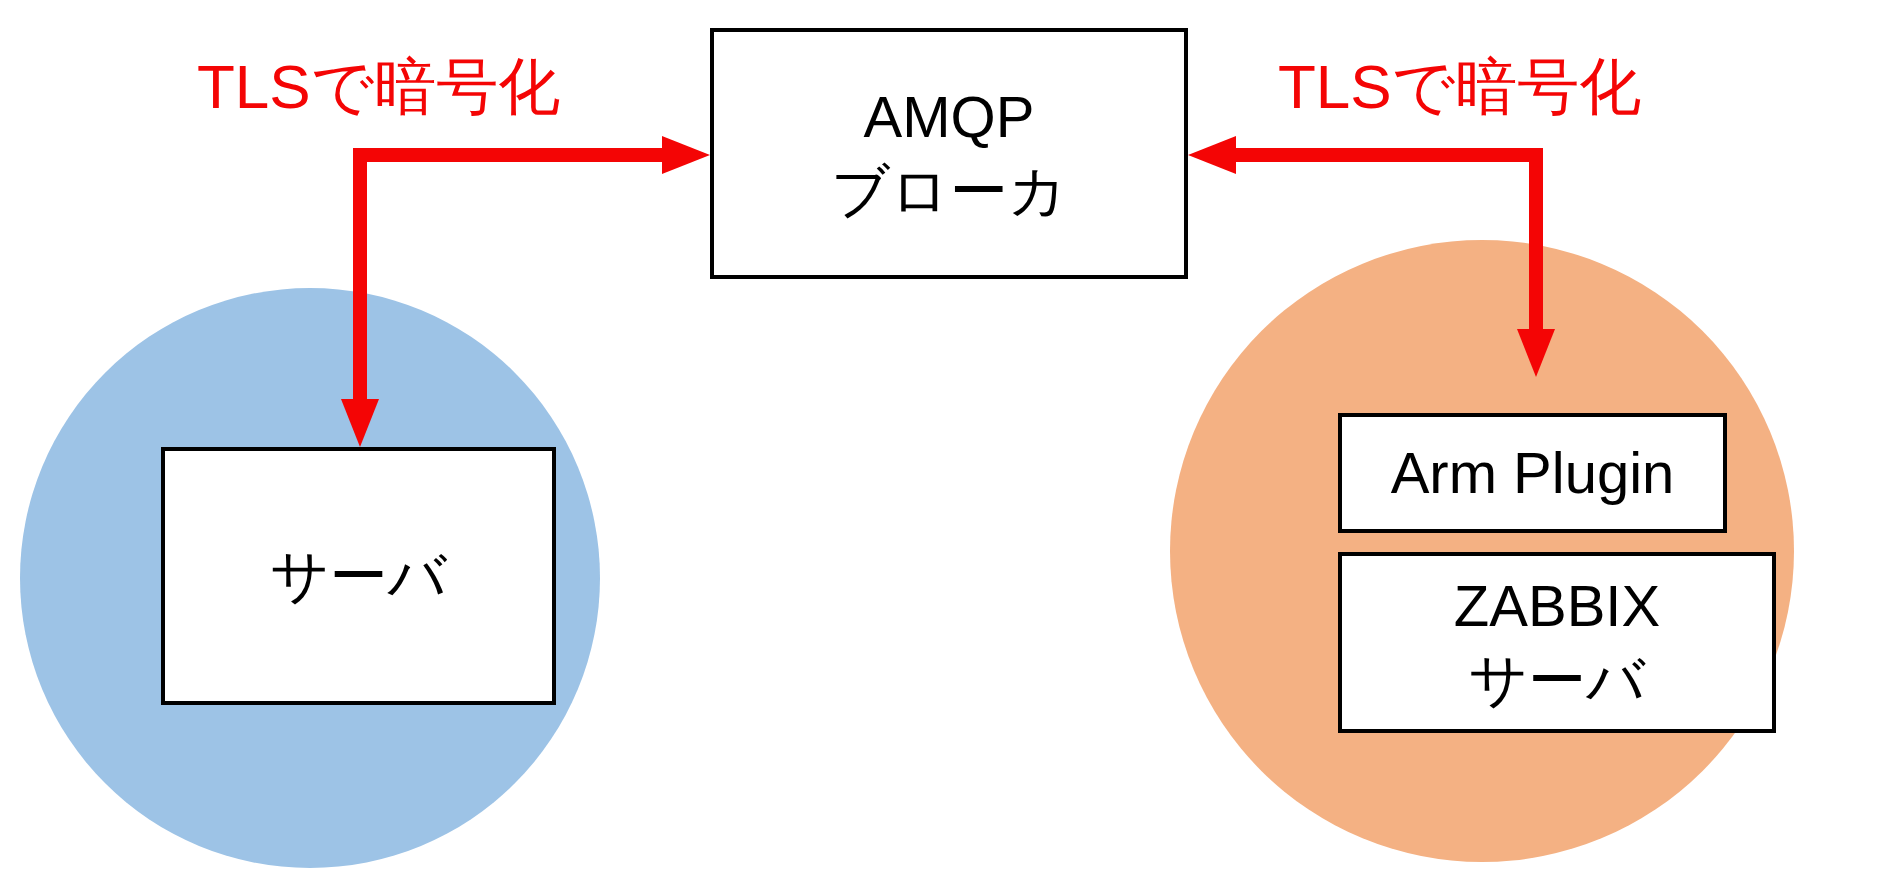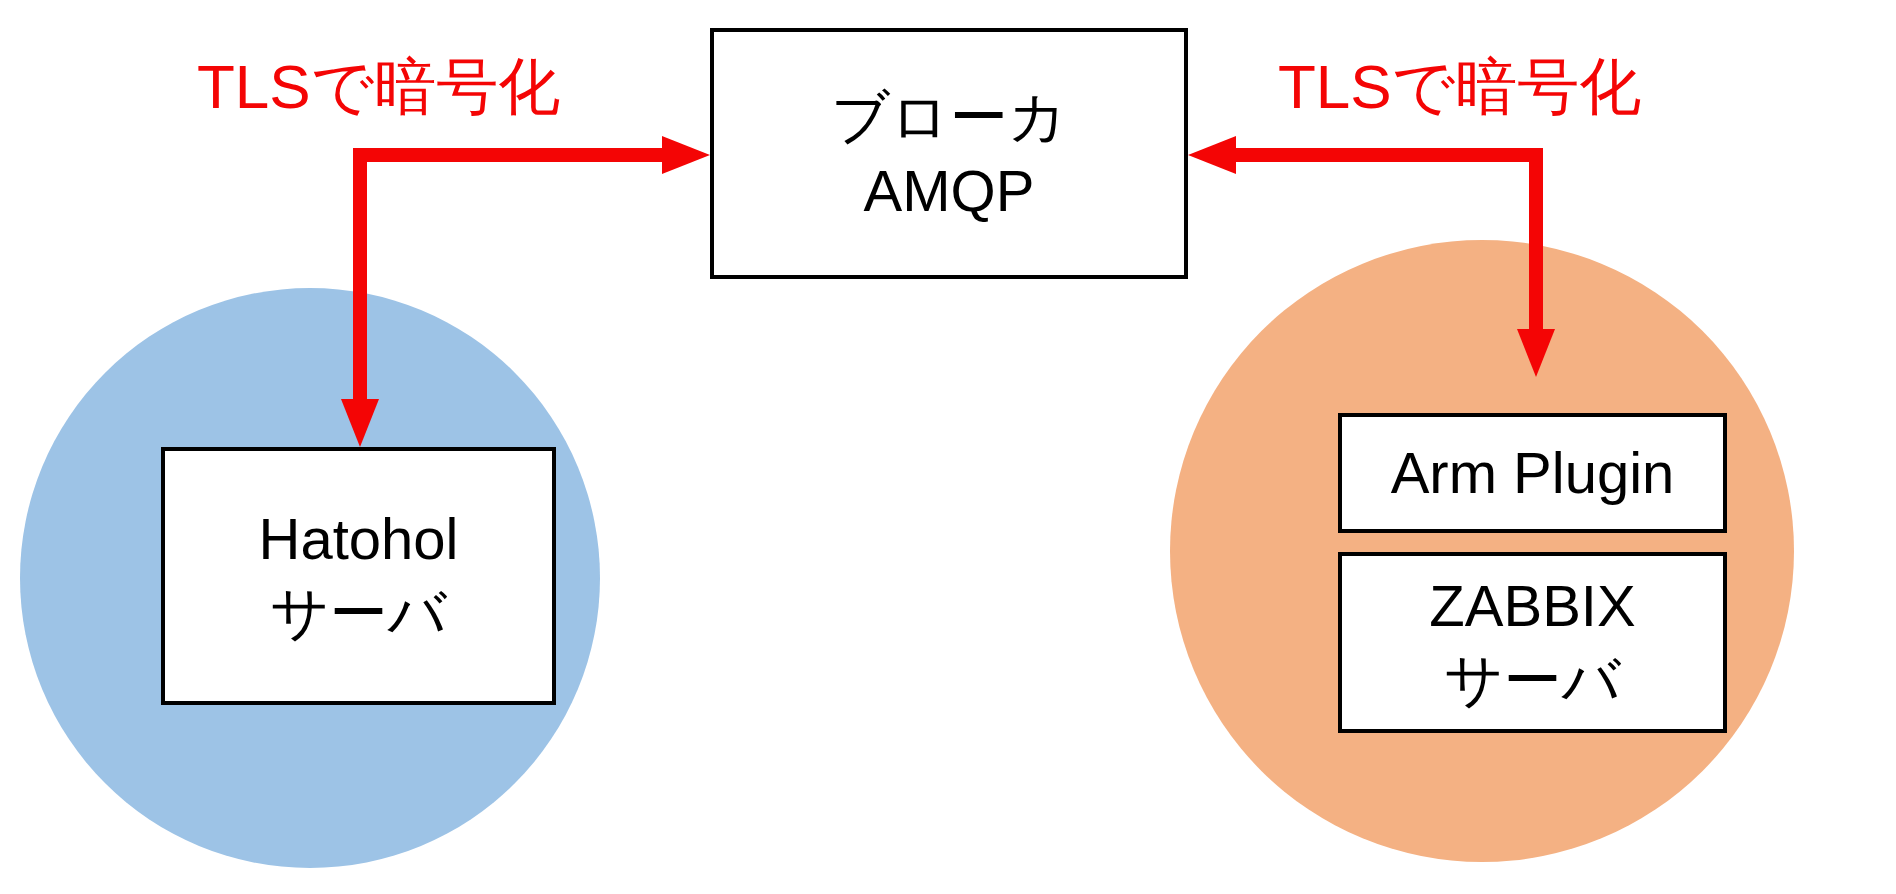--- a/index.html
+++ b/index.html
@@ -38,21 +38,21 @@
     justify-content: center;
     text-align: center;
     color: #000000;
     font-size: 58px;
     line-height: 74px;
     white-space: nowrap;
   }
   .node-box.amqp    { left: 710px;  top: 28px;  width: 478px; height: 251px; }
   .node-box.hatohol { left: 161px;  top: 447px; width: 395px; height: 258px; }
   .node-box.arm     { left: 1338px; top: 377px; width: 389px; height: 120px; margin-top: 36px; }
-  .node-box.zabbix  { left: 1338px; top: 552px; width: 389px; height: 181px; }
+  .node-box.zabbix  { left: 1338px; top: 552px; width: 438px; height: 181px; }
   .tls-label {
     position: absolute;
     color: var(--label, #f40505);
     font-size: 62px;
     line-height: 70px;
     white-space: nowrap;
   }
   .tls-label.left  { left: 197px;  top: 52px; }
   .tls-label.right { left: 1278px; top: 52px; }
   svg.arrow-layer {
@@ -76,26 +76,25 @@
 </head>
 <body>
 
 <div class="canvas">
 
   <div class="zone-circle blue"></div>
 
   <div class="zone-circle orange"></div>
 
   <div class="node-box amqp">
+    <span>AMQP</span>
     <span>ブローカ</span>
-    <span>AMQP</span>
   </div>
 
   <div class="node-box hatohol">
-    <span>Hatohol</span>
     <span>サーバ</span>
   </div>
 
   <div class="node-box arm">
     <span>Arm Plugin</span>
   </div>
 
   <div class="node-box zabbix">
     <span>ZABBIX</span>
     <span>サーバ</span>

